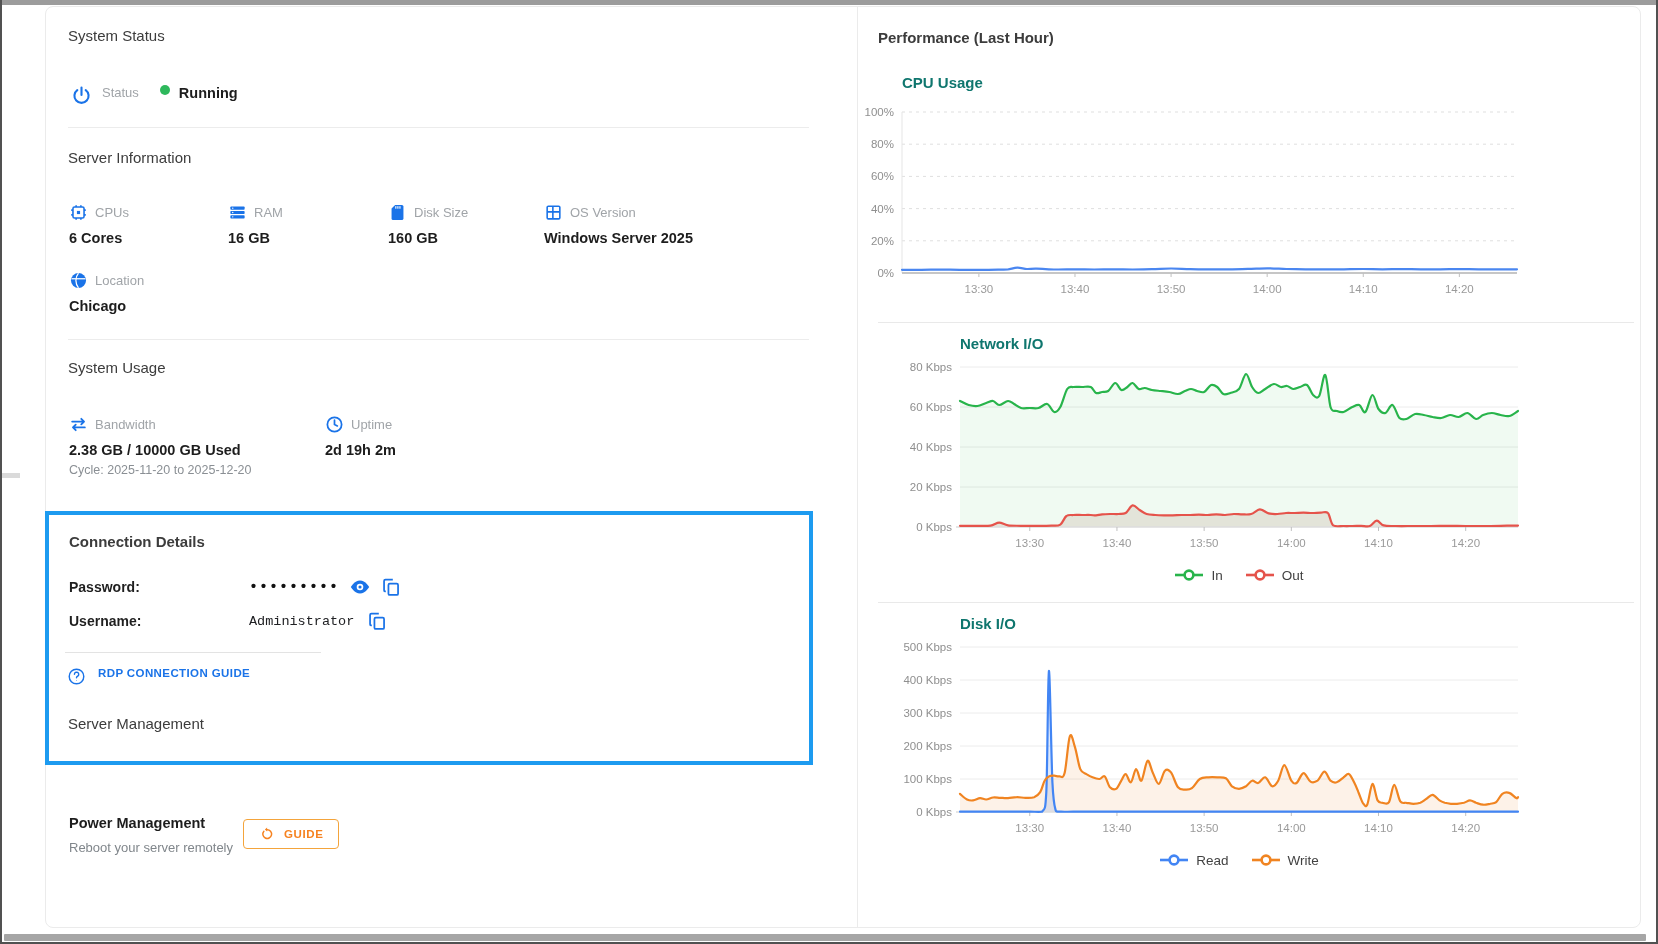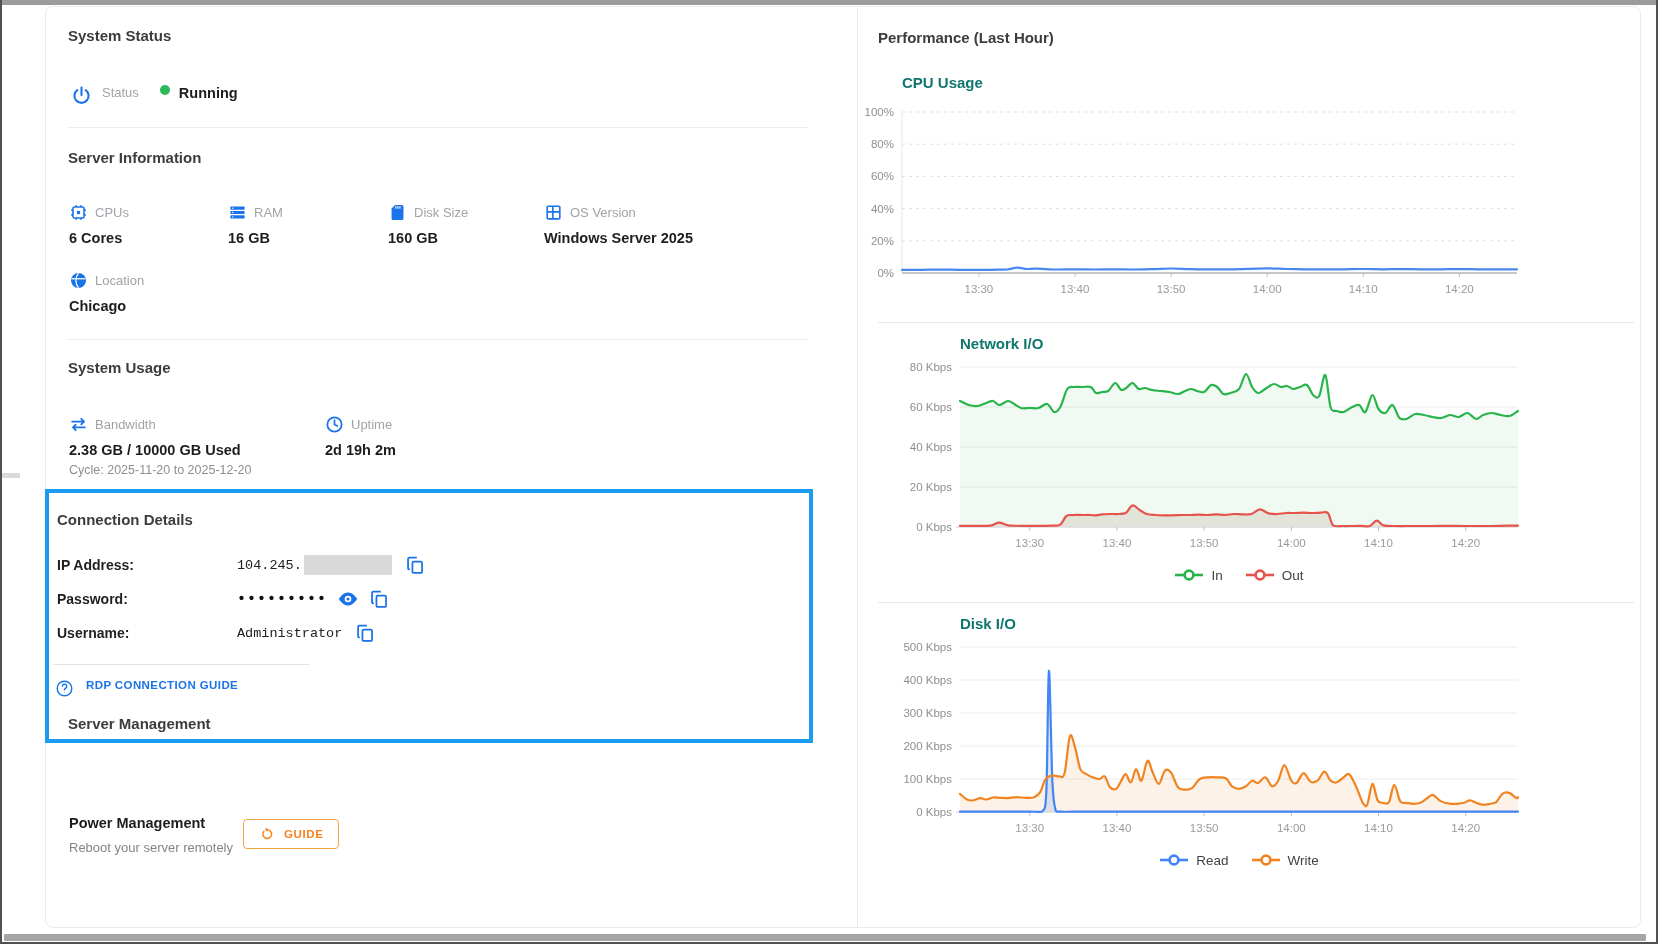--- a/index.html
+++ b/index.html
@@ -14,40 +14,40 @@
   .h-scrollbar{position:absolute;left:2px;right:10px;top:934px;height:7px;background:#a6a6a6;border-radius:1px;}
 
   .card{
     position:absolute;left:43px;top:6px;width:1596px;height:922px;background:#fff;
     border:1px solid #ebebeb;border-radius:8px;box-sizing:border-box;
   }
   .v-divider{position:absolute;left:811px;top:0;bottom:0;width:1px;background:#ebebeb;}
 
   
   .left-col{position:absolute;left:0;top:0;width:811px;height:100%;}
-  .sec-title{position:absolute;left:22px;font-size:15px;font-weight:bold;color:#3c3c3c;}
+  .sec-title{position:absolute;left:22px;font-size:15px;font-weight:normal;color:#3c3c3c;}
   .hr{position:absolute;left:22px;right:48px;height:1px;background:#ececec;}
 
   .status-row{position:absolute;left:25px;top:78px;display:flex;align-items:flex-start;}
   .icon18{width:19px;height:19px;display:inline-block;vertical-align:middle;}
   .icon20{width:21px;height:21px;display:inline-block;vertical-align:middle;}
   .gray-label{font-size:13px;color:#a0a4a8;}
   .status-row .gray-label{margin-left:10px;}
   .green-dot{width:10px;height:10px;border-radius:50%;background:#2eb85c;margin-left:21px;}
   .status-value{font-size:14.5px;font-weight:bold;margin-left:9px;color:#1d1d1d;}
 
   .info-item{position:absolute;}
   .info-item .lbl-row{display:flex;align-items:center;gap:7px;}
   .info-item .val{font-size:14.5px;font-weight:bold;margin-top:8px;color:#1d1d1d;}
   .usage-cycle{font-size:12.5px;color:#8a8f94;margin-top:5px;}
 
   
   .conn-box{
-    position:absolute;left:-1px;top:482px;width:768px;height:254px;box-sizing:border-box;
-    border:4px solid #1d9bf0;background:#fff;padding:18px 8px;
+    position:absolute;left:-1px;top:504px;width:768px;height:254px;box-sizing:border-box;
+    border:4px solid #1d9bf0;background:#fff;padding:18px 20px;
   }
   .conn-title{font-size:15px;font-weight:bold;color:#3c3c3c;}
   .conn-row{display:flex;align-items:center;margin-top:26px;height:22px;}
   .conn-row + .conn-row{margin-top:12px;}
   .conn-label{width:180px;font-size:14px;font-weight:bold;color:#1f1f1f;}
   .mono{font-family:"Liberation Mono","DejaVu Sans Mono",monospace;font-size:13.5px;color:#202124;}
   .redact{display:inline-block;width:88px;height:20px;background:#d9d9d9;margin-left:2px;vertical-align:middle;}
   .copy-btn{width:21px;height:21px;margin-left:13px;cursor:pointer;background:none;border:none;padding:0;}
   .eye-btn{width:22px;height:22px;margin-left:10px;cursor:pointer;background:none;border:none;padding:0;}
   .pwd-dots{font-family:"Liberation Mono","DejaVu Sans Mono",monospace;font-size:15px;font-weight:bold;letter-spacing:1px;color:#111;}
@@ -192,31 +192,20 @@
             <path d="M12 6.5V12l3.6 1.8" stroke-linecap="round"></path>
           </svg>
         <span class="gray-label">Uptime</span>
       </div>
       <div class="val">2d 19h 2m</div>
     </div>
 
     <div class="conn-box">
       <div class="conn-title">Connection Details</div>
 
-      <div class="conn-row">
-        <span class="conn-label">IP Address:</span>
-        <span class="mono">104.245.</span>
-        <span class="redact"></span>
-        <button class="copy-btn" title="">
-          <svg viewBox="0 0 24 24" width="21" height="21" fill="none" stroke="#1a73e8" stroke-width="2">
-              <rect x="8.5" y="7.5" width="11" height="13" rx="1.5"></rect>
-              <path d="M5.5 16.5h-.5A1.5 1.5 0 0 1 3.5 15V4.5A1.5 1.5 0 0 1 5 3h8.5"></path>
-            </svg>
-        </button>
-      </div>
 
       <div class="conn-row">
         <span class="conn-label">Password:</span>
         <span class="pwd-dots">•••••••••</span>
         <button class="eye-btn">
           <svg viewBox="0 0 24 24" width="22" height="22">
               <path d="M12 5C6 5 2 12 2 12s4 7 10 7 10-7 10-7-4-7-10-7z" fill="#1a73e8"></path>
               <circle cx="12" cy="12" r="3.6" fill="#fff"></circle>
               <circle cx="12" cy="12" r="1.7" fill="#1a73e8"></circle>
             </svg>

